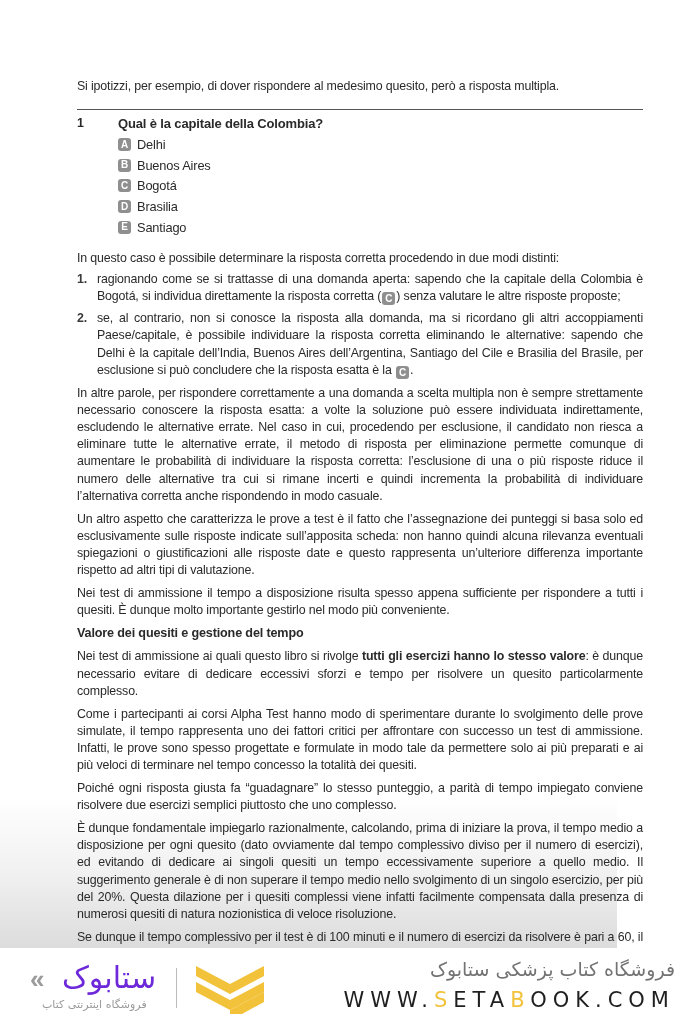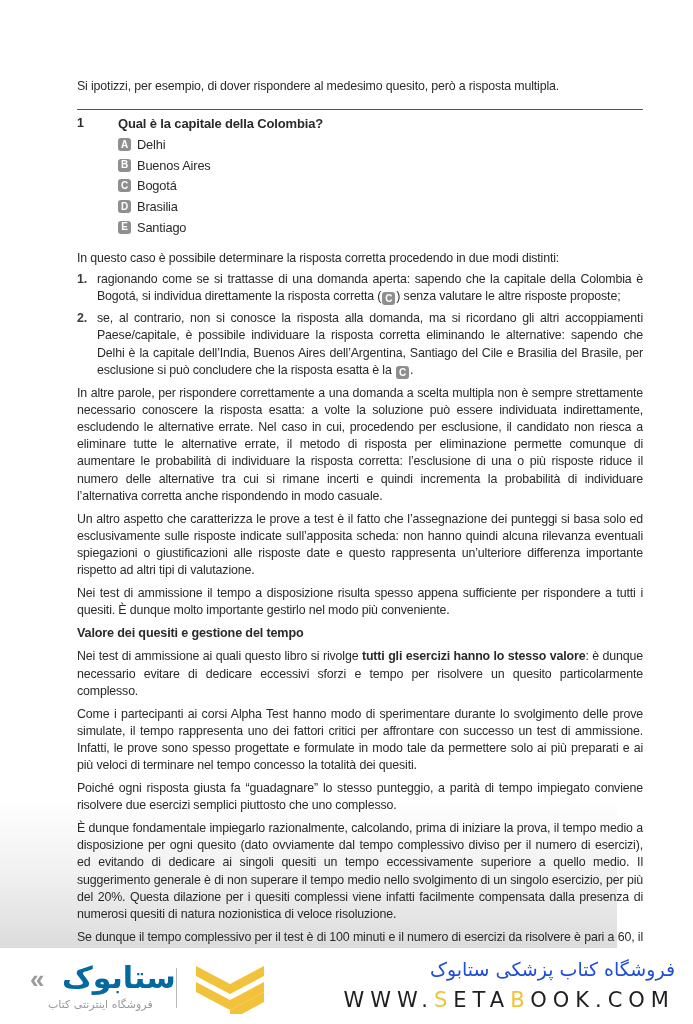--- a/index.html
+++ b/index.html
@@ -41,25 +41,25 @@
   .step-num { width: 20px; flex: none; font-weight: bold; color: #3a3a3a; }
   .step-text { flex: 1; text-align: justify; }
   h3.section { font-size: 12.6px; font-weight: bold; margin: 0 0 6px 0; }
   b { font-weight: bold; }
 
   .footer {
     position: absolute; left: 0; top: 948px; width: 693px; height: 76px; background: #ffffff;
   }
   .logo-wrap { position: absolute; left: 30px; top: 10px; width: 240px; height: 58px; }
   .logo-arrows { position: absolute; left: 0; top: 6px; font-size: 26px; color: #9b9b9b; font-weight: bold; letter-spacing: -6px; }
-  .logo-word { position: absolute; left: 32px; top: 2px; font-size: 30px; font-weight: bold; color: #0369a1; font-family: "DejaVu Sans", sans-serif; }
-  .logo-tag { position: absolute; left: 18px; top: 40px; font-size: 11px; color: #9a9a9a; font-family: "DejaVu Sans", sans-serif; }
+  .logo-word { position: absolute; left: 32px; top: 2px; font-size: 30px; font-weight: normal; color: #6d28d9; font-family: "DejaVu Sans", sans-serif; }
+  .logo-tag { position: absolute; left: 12px; top: 40px; font-size: 11px; color: #9a9a9a; font-family: "DejaVu Sans", sans-serif; }
   .logo-div { position: absolute; left: 146px; top: 10px; width: 1px; height: 40px; background: #bbb; }
   .logo-mark { position: absolute; left: 160px; top: 4px; width: 80px; height: 52px; }
-  .shop-name { position: absolute; right: 18px; top: 10px; font-size: 19px; color: #1d4ed8; direction: rtl; font-family: "DejaVu Sans", sans-serif; }
+  .shop-name { position: absolute; right: 18px; top: 10px; font-size: 19px; color: #737373; direction: rtl; font-family: "DejaVu Sans", sans-serif; }
   .shop-url {
     position: absolute; right: 18px; top: 40px; font-size: 21px; letter-spacing: 6px; color: #1f1f1f;
     font-family: "DejaVu Sans", sans-serif;
   }
   .shop-url .accent { color: #f2c23b; }
 </style>
 </head>
 <body>
 
 <div class="page">

